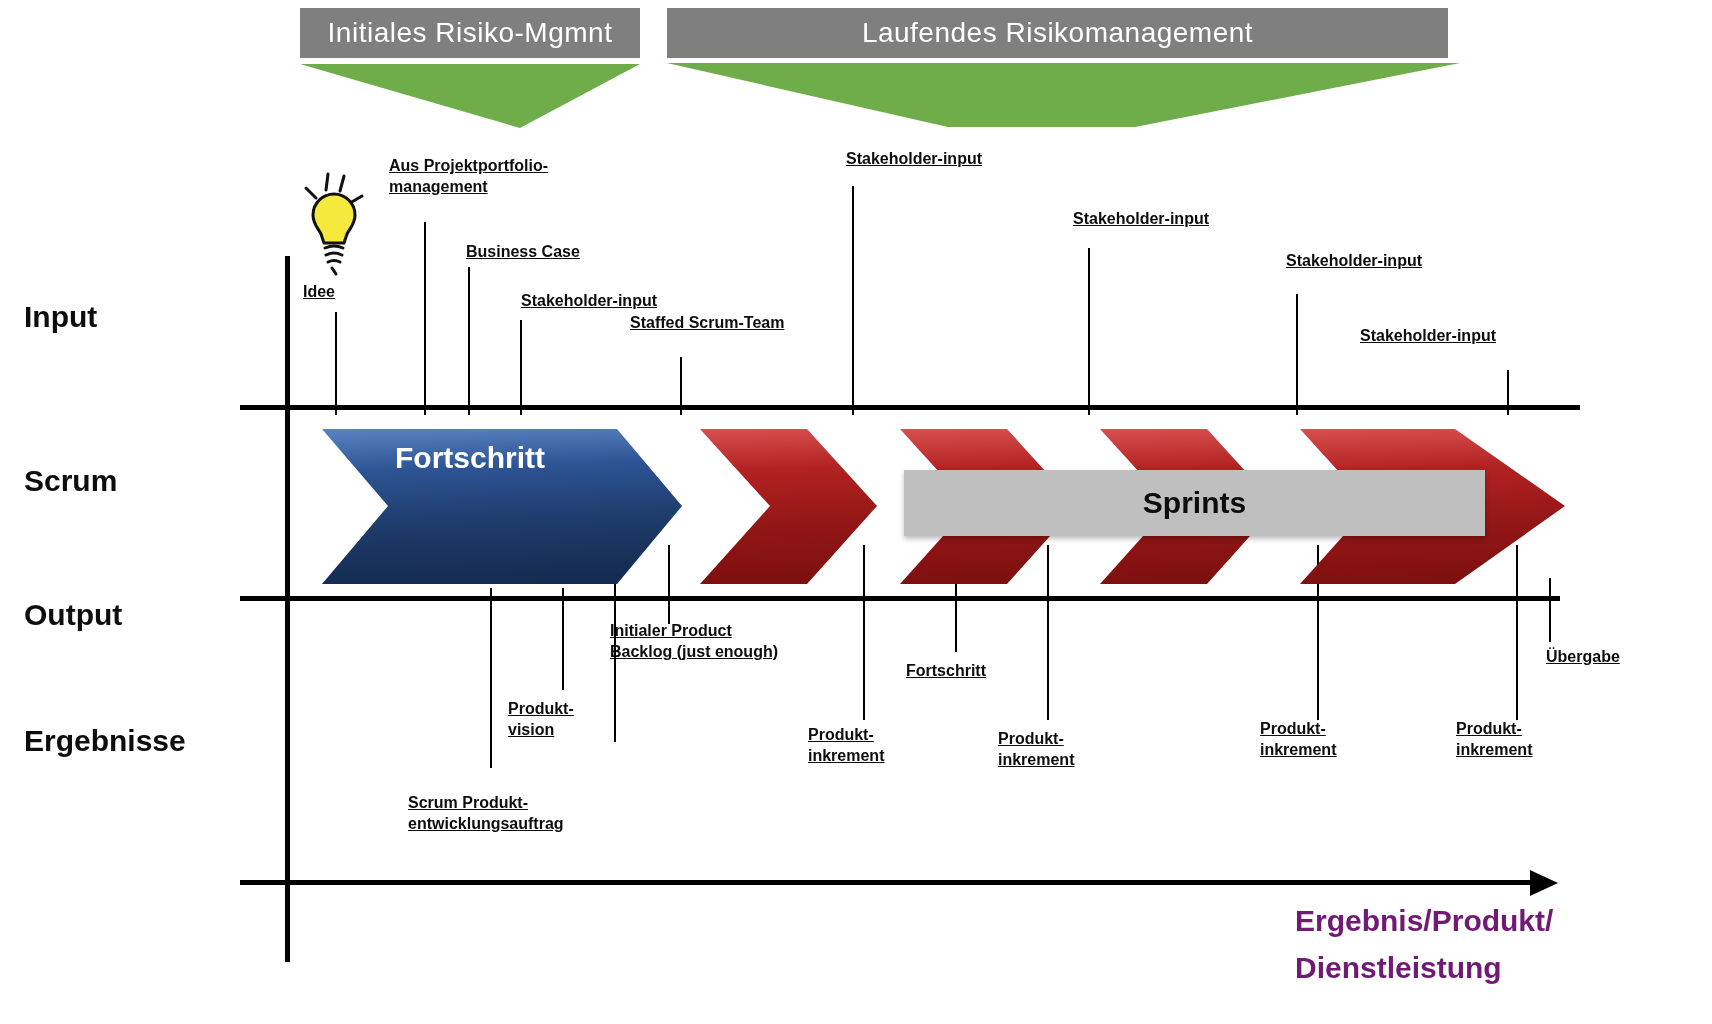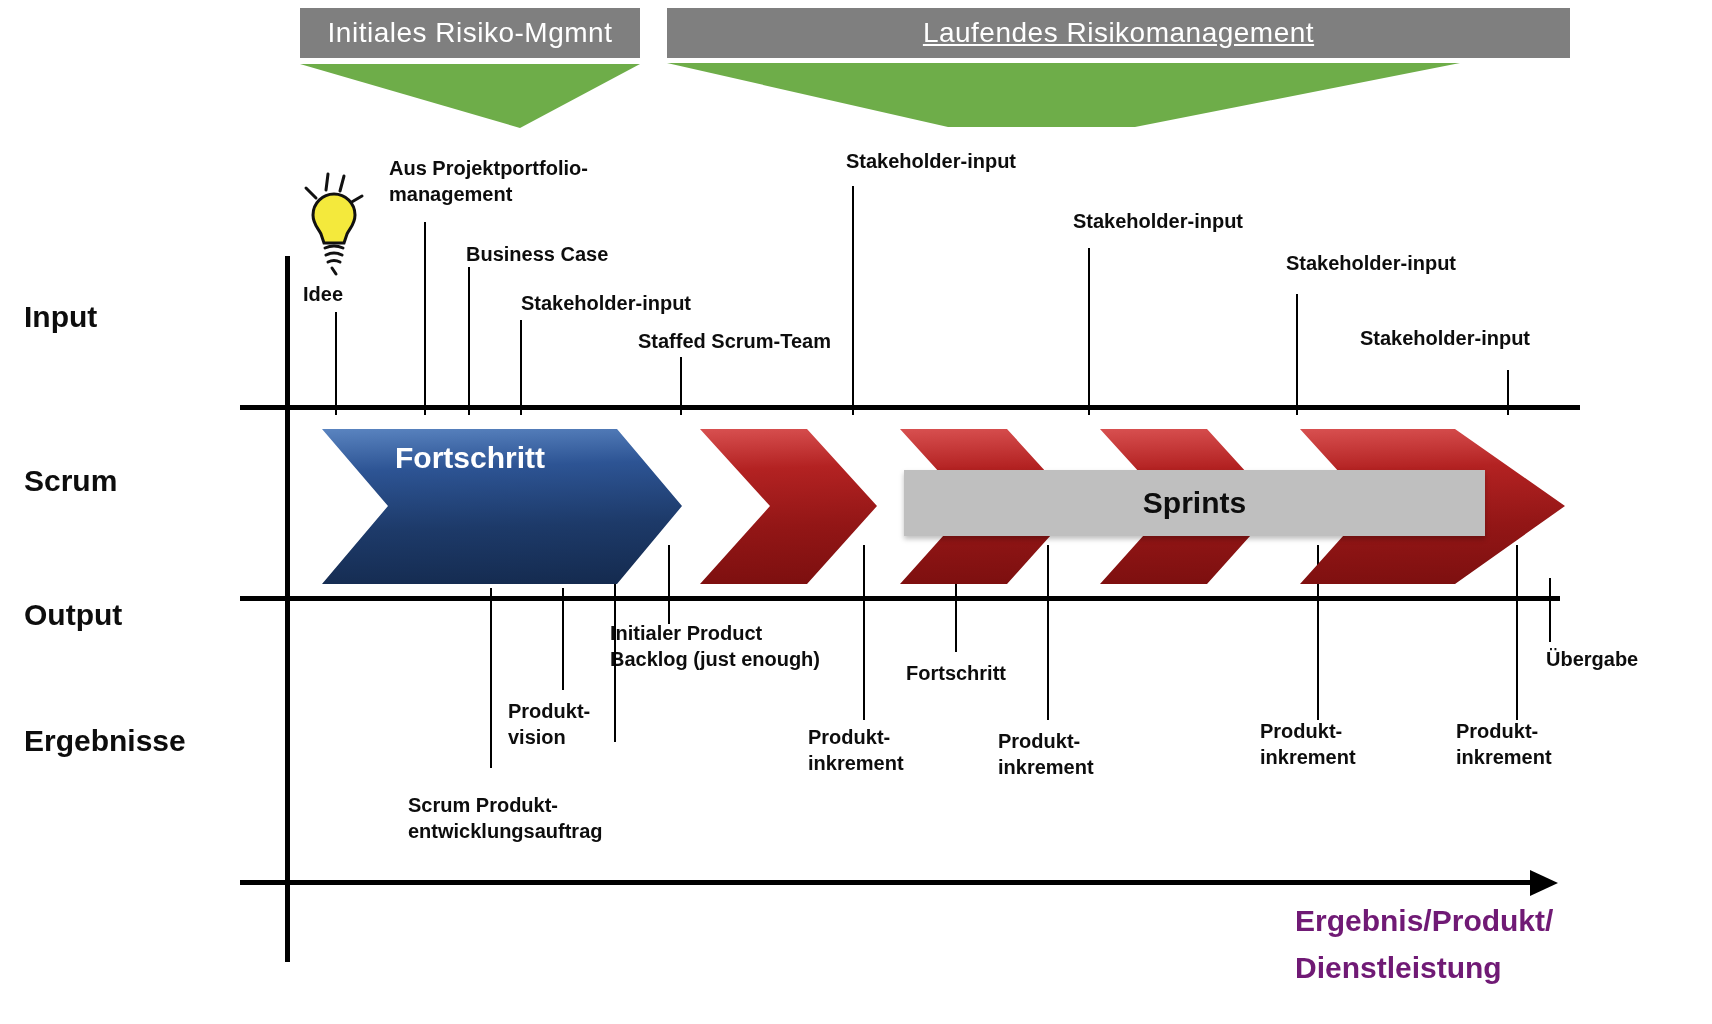--- a/index.html
+++ b/index.html
@@ -19,22 +19,22 @@
   .hline,.vline,.tick-h,.tick-v{position:absolute;background:#000;}
   .tick{position:absolute;width:2px;background:#000;z-index:1;}
   .axis-arrowhead{
     position:absolute;width:0;height:0;
     border-left:28px solid #000;border-top:13px solid transparent;border-bottom:13px solid transparent;
   }
   
   .row-label{position:absolute;font-size:30px;font-weight:700;color:#0d0d0d;}
   
   .lbl{
-    position:absolute;font-size:20px;font-weight:700;color:#0d0d0d;
-    white-space:pre-line;line-height:1.32;
+    position:absolute;font-size:16px;font-weight:700;color:#0d0d0d;
+    white-space:pre-line;line-height:1.32;text-decoration:underline;
   }
   .lbl.red{color:#ee1111;}
   
   .shape{position:absolute;top:429px;height:155px;z-index:3;filter:drop-shadow(0 5px 4px rgba(0,0,0,.35));}
   .shape.blue{
     background:linear-gradient(178deg,#5a84c0 0%,#2d5494 26%,#1d3a69 62%,#142a4e 100%);
   }
   .shape.red{
     background:linear-gradient(178deg,#d85050 0%,#b32222 26%,#931616 62%,#7c0f0f 100%);
   }
@@ -52,21 +52,21 @@
     font-size:30px;font-weight:700;line-height:1.55;white-space:pre-line;color:#701a75;
     padding-left:105px;box-sizing:border-box;
   }
 </style>
 </head>
 <body>
 
 <div id="stage">
 
   <div class="phase-bar" style="left:300px;width:340px;">Initiales Risiko-Mgmnt</div>
-  <div class="phase-bar" style="left:667px;width:903px;text-decoration:underline;">Laufendes Risikomanagement</div>
+  <div class="phase-bar" style="left:667px;width:781px;">Laufendes Risikomanagement</div>
 
   <div class="green-shape" style="left:300px;top:62px;width:340px;height:66px;
        clip-path:polygon(0px 2px,340px 2px,220px 66px);"></div>
   <div class="green-shape" style="left:667px;top:62px;width:793px;height:66px;
        clip-path:polygon(0px 1px,793px 1px,468px 65px,281px 65px);"></div>
 
   <div class="vline" style="left:285px;top:256px;width:5px;height:706px;"></div>
   <div class="hline" style="left:240px;top:405px;width:1340px;height:5px;"></div>
   <div class="hline" style="left:240px;top:596px;width:1320px;height:5px;"></div>
   <div class="hline" style="left:240px;top:880px;width:1295px;height:5px;"></div>
@@ -101,21 +101,21 @@
   <div class="tick" style="left:852px;top:186px;height:229px;"></div>
   <div class="tick" style="left:1088px;top:248px;height:167px;"></div>
   <div class="tick" style="left:1296px;top:294px;height:121px;"></div>
   <div class="tick" style="left:1507px;top:370px;height:45px;"></div>
 
   <div class="lbl" style="left:303px;top:281px;">Idee</div>
   <div class="lbl" style="left:389px;top:155px;">Aus Projektportfolio-
 management</div>
   <div class="lbl" style="left:466px;top:241px;">Business Case</div>
   <div class="lbl" style="left:521px;top:290px;">Stakeholder-input</div>
-  <div class="lbl" style="left:630px;top:328px;margin-left:8px;">Staffed Scrum-Team</div>
+  <div class="lbl" style="left:630px;top:312px;">Staffed Scrum-Team</div>
   <div class="lbl" style="left:846px;top:148px;">Stakeholder-input</div>
   <div class="lbl" style="left:1073px;top:208px;">Stakeholder-input</div>
   <div class="lbl" style="left:1286px;top:250px;">Stakeholder-input</div>
   <div class="lbl" style="left:1360px;top:325px;">Stakeholder-input</div>
 
   <div class="tick" style="left:490px;top:588px;height:180px;"></div>
   <div class="tick" style="left:562px;top:588px;height:102px;"></div>
   <div class="tick" style="left:614px;top:560px;height:182px;"></div>
   <div class="tick" style="left:668px;top:545px;height:79px;"></div>
   <div class="tick" style="left:863px;top:545px;height:175px;"></div>

